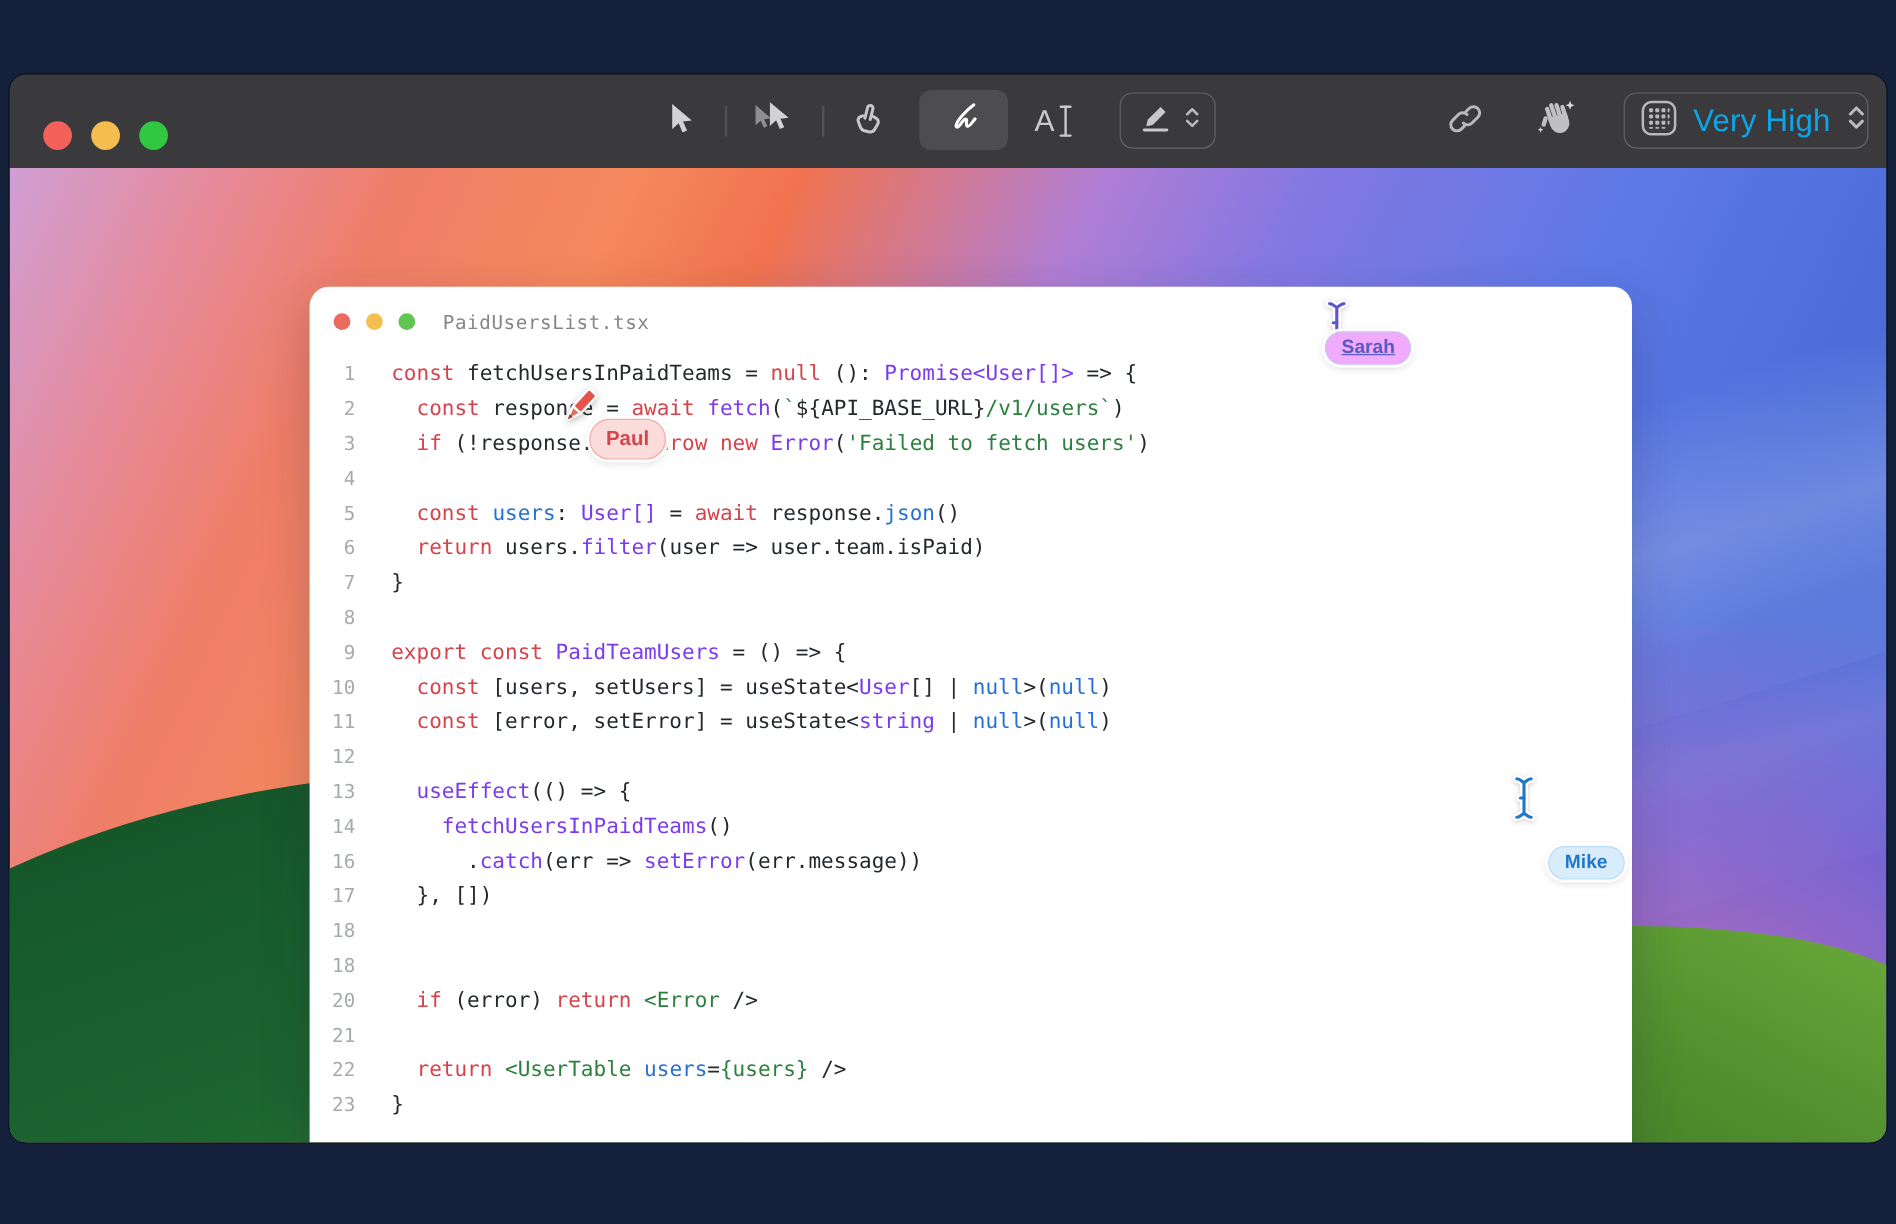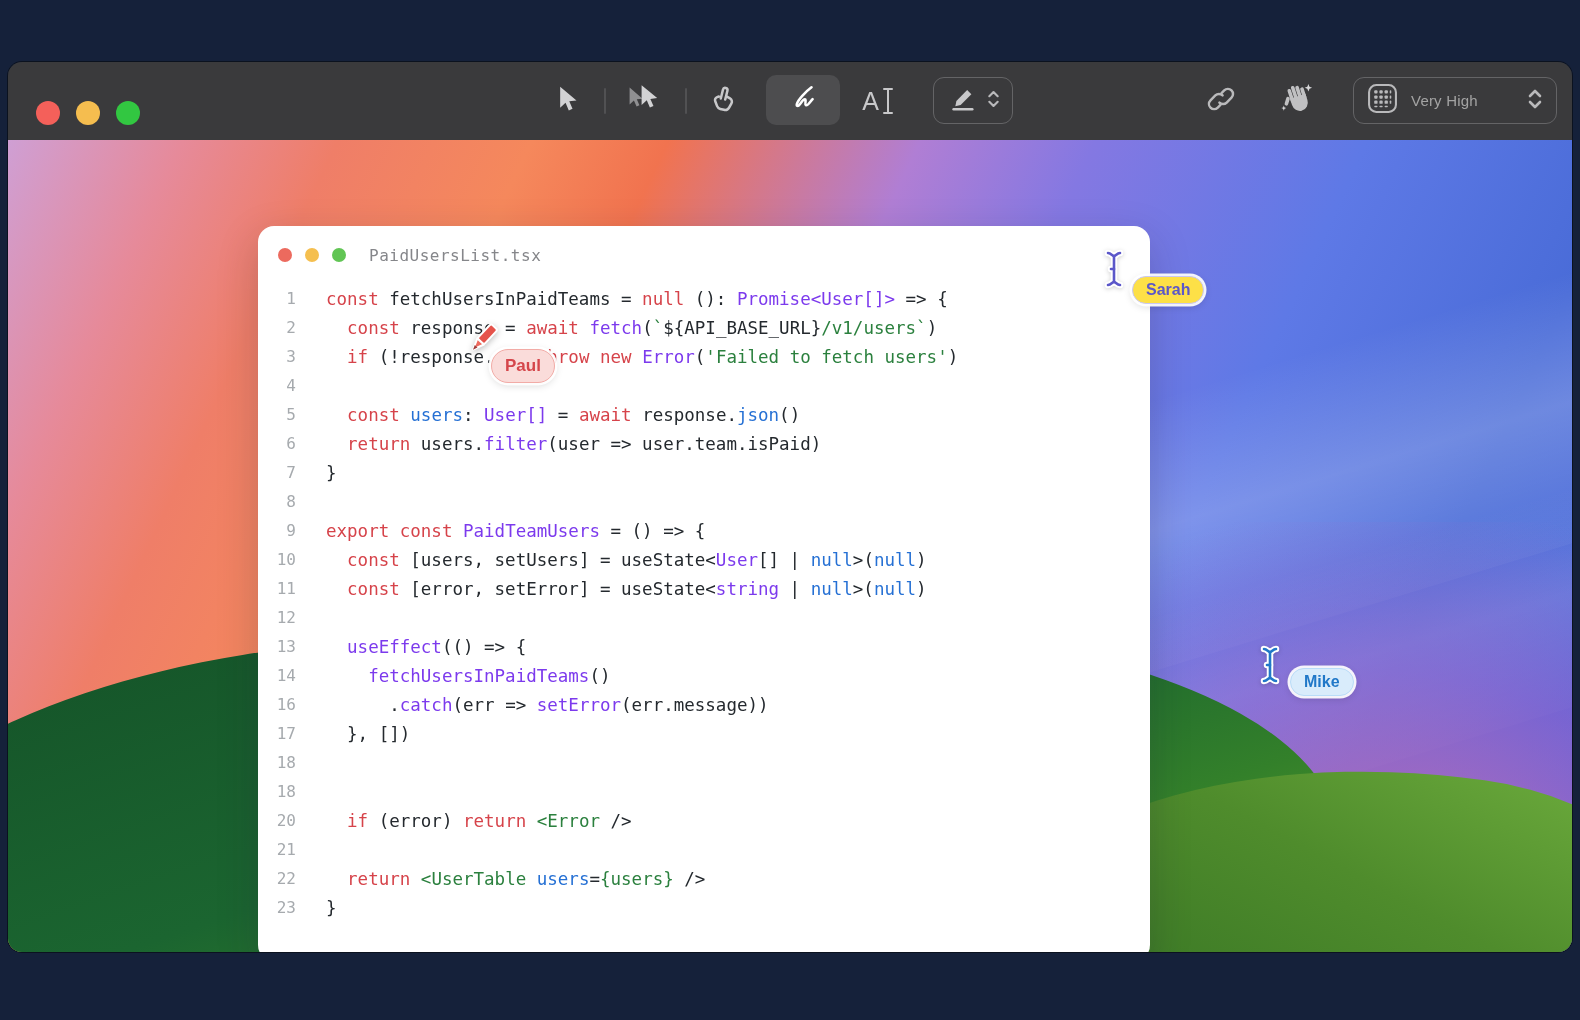--- a/index.html
+++ b/index.html
@@ -11,21 +11,21 @@
   .toolbar{position:absolute;left:0;top:0;width:100%;height:78px;background:#3a3a3c;}
   .traffic{position:absolute;left:28px;top:89px;display:flex;gap:16px;}
   .traffic{top:39px;left:28px;}
   .tl-dot{width:24px;height:24px;border-radius:50%;display:block;}
   .tl-red{background:#F4605A;}.tl-yellow{background:#F5BD4F;}.tl-green{background:#32C741;}
   .tool{position:absolute;top:0;height:78px;display:flex;align-items:center;justify-content:center;}
   .tb-sep{position:absolute;top:26px;width:2px;height:26px;background:#515153;border-radius:1px;}
   .tool-btn-selected{position:absolute;top:13px;height:50px;border-radius:10px;background:#4d4d4f;display:flex;align-items:center;justify-content:center;}
   .dd{position:absolute;top:15px;height:47px;border:1.5px solid #646466;border-radius:11px;display:flex;align-items:center;box-sizing:border-box;}
   .dd-quality{gap:13px;padding:0 13px;}
-  .quality-label{color:#a3a3a3;font-size:15px;letter-spacing:.2px;white-space:nowrap;}
+  .quality-label{color:#0ea5e9;font-size:26px;letter-spacing:.2px;white-space:nowrap;}
   .ai-glyph{color:#c8c8ca;font-size:25px;display:flex;align-items:center;gap:3px;}
 
   
   .wallpaper{position:absolute;left:0;top:78px;width:100%;height:812px;overflow:hidden;
     background:
       radial-gradient(95px 75px at 1475px 758px, #ef8fc4 0%, #d86ab0 45%, rgba(216,106,176,0) 72%),
       linear-gradient(115deg,#cf9fd4 0%,#e68a9a 9%,#ef7e68 17%,#f5885c 27%,#f1734f 34%,#b07ed4 47%,#8478e2 56%,#5e79e6 70%,#4a6cd8 84%,#4968da 100%);}
   .wp-streak{position:absolute;width:1500px;height:260px;left:380px;top:270px;transform:rotate(-17deg);
     background:linear-gradient(180deg,rgba(255,255,255,0) 0%,rgba(255,255,255,.20) 48%,rgba(255,255,255,.04) 100%);}
   .wp-streak2{left:560px;top:430px;height:210px;opacity:.65;}
@@ -33,21 +33,21 @@
     background:radial-gradient(ellipse at 72% 96%,rgba(224,110,170,.85) 0%,rgba(180,95,200,.45) 45%,rgba(120,100,220,0) 75%);}
   .wp-strip{position:absolute;left:0;right:0;bottom:0;height:34px;background:linear-gradient(90deg,#5f9e2d,#2f6d24 55%,#3a7a26);}
   .wp-hill-left{position:absolute;left:-150px;bottom:-190px;width:1480px;height:540px;transform:rotate(-9deg);
     border-radius:40% 100% 0 0 / 45% 90% 0 0;
     background:linear-gradient(170deg,#155429 0%,#1b6530 40%,#33802a 65%,#5b9c2d 88%,#69aa30 100%);}
   .wp-hill-right{position:absolute;right:-130px;bottom:-150px;width:720px;height:340px;transform:rotate(8deg);
     border-radius:80% 40% 0 0 / 90% 55% 0 0;
     background:linear-gradient(200deg,#6fae3e 0%,#4f8c2c 40%,#2f6d22 100%);}
 
   
-  .editor{position:absolute;left:250px;top:86px;width:892px;height:735px;background:#ffffff;border-radius:16px;
+  .editor{position:absolute;left:250px;top:99px;width:1102px;height:735px;background:#ffffff;border-radius:16px;
     box-shadow:0 14px 40px rgba(30,30,60,.22);}
   .editor-titlebar{height:58px;display:flex;align-items:center;padding-left:20px;}
   .ed-dot{width:14px;height:14px;border-radius:50%;margin-right:13px;flex:none;}
   .ed-red{background:#EC6A5E;}.ed-yellow{background:#F5BF4F;}.ed-green{background:#61C554;}
   .editor-title{margin-left:10px;color:#85868A;font:16px "DejaVu Sans Mono",monospace;letter-spacing:.5px;}
   .code{position:absolute;left:0;top:58px;right:0;}
   .code-line{display:flex;height:29px;align-items:center;}
   .ln{width:38px;text-align:right;color:var(--ln,#A6AAAE);font:16px "DejaVu Sans Mono",monospace;flex:none;}
   .code-text{padding-left:30px;white-space:pre;font:17.5px "DejaVu Sans Mono",monospace;color:var(--plain,#24292E);}
   .tok-k{color:var(--kw,#D6434A);} .tok-t{color:var(--type,#7C3AED);}
@@ -322,21 +322,21 @@
               <path d="M6 37 C9 37 10.5 34 12 34 C13.5 34 15 37 18 37"></path>
             </g>
       <g stroke="#5B57C9" stroke-width="2.6">
               <path d="M6 5 C9 5 10.5 8 12 8 C13.5 8 15 5 18 5"></path>
               <path d="M12 8 V34"></path>
               <path d="M9 21 H12"></path>
               <path d="M6 37 C9 37 10.5 34 12 34 C13.5 34 15 37 18 37"></path>
             </g>
     </g>
         </svg></div>
-      <div class="collab-badge" style="left: 1132px; top: 276px; background: #fde047; border-color: rgb(201, 200, 244); color: rgb(91, 87, 201);">Sarah</div>
+      <div class="collab-badge" style="left: 1104px; top: 276px; background: #f0abfc; border-color: rgb(201, 200, 244); color: rgb(91, 87, 201); text-decoration: underline;">Sarah</div>
       <div class="collab-cursor" style="left: 462px; top: 320px;"><svg width="40" height="40" viewBox="0 0 40 40" style="filter:drop-shadow(0 2px 3px rgba(0,0,0,.25))">
     <g transform="rotate(43 20 20)">
       <rect x="15.5" y="2" width="9" height="20" rx="2" fill="#E5534B" stroke="#fff" stroke-width="2"></rect>
       <path d="M15.5 22 h9 l-4.5 11 z" fill="#ED6A5E" stroke="#fff" stroke-width="2" stroke-linejoin="round"></path>
       <path d="M18.2 28.6 l1.8 4.6 1.8-4.6 z" fill="#9E3A38"></path>
     </g>
         </svg></div>
       <div class="collab-badge badge-pencil" style="left: 491px; top: 349px; background: rgb(250, 220, 218); border-color: rgb(242, 171, 166); color: rgb(213, 70, 75);">Paul</div>
       <div class="collab-cursor" style="left: 1258px; top: 644px;"><svg width="24" height="42" viewBox="0 0 24 42" style="filter:drop-shadow(0 1px 2px rgba(0,0,0,.18))">
     <g fill="none" stroke-linecap="round" stroke-linejoin="round">
@@ -347,16 +347,16 @@
               <path d="M6 37 C9 37 10.5 34 12 34 C13.5 34 15 37 18 37"></path>
             </g>
       <g stroke="#2178C8" stroke-width="2.6">
               <path d="M6 5 C9 5 10.5 8 12 8 C13.5 8 15 5 18 5"></path>
               <path d="M12 8 V34"></path>
               <path d="M9 21 H12"></path>
               <path d="M6 37 C9 37 10.5 34 12 34 C13.5 34 15 37 18 37"></path>
             </g>
     </g>
         </svg></div>
-      <div class="collab-badge" style="left: 1290px; top: 668px; background: rgb(217, 236, 251); border-color: rgb(185, 221, 248); color: rgb(33, 120, 200);">Mike</div>
+      <div class="collab-badge" style="left: 1290px; top: 705px; background: rgb(217, 236, 251); border-color: rgb(185, 221, 248); color: rgb(33, 120, 200);">Mike</div>
     </div>
 
 </div>
 
 </body></html>

